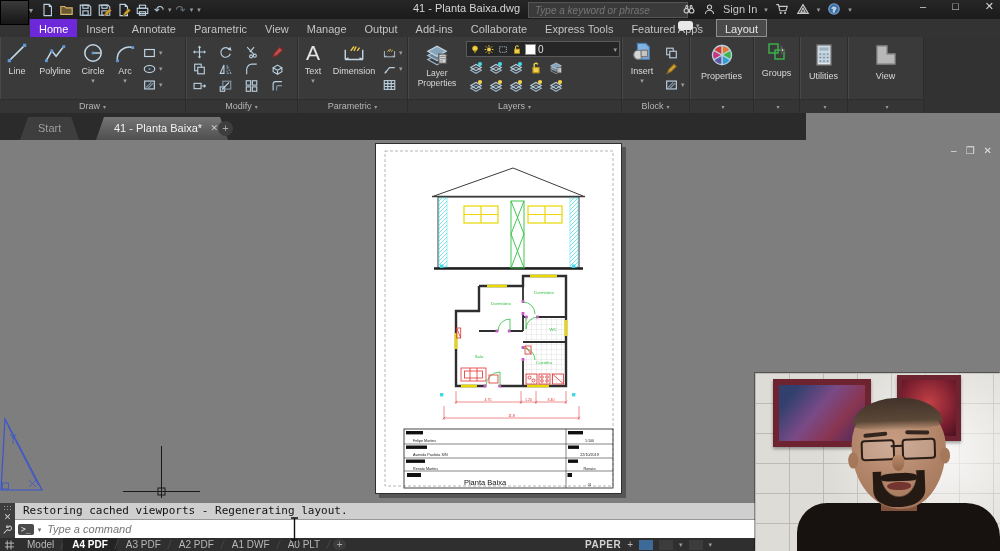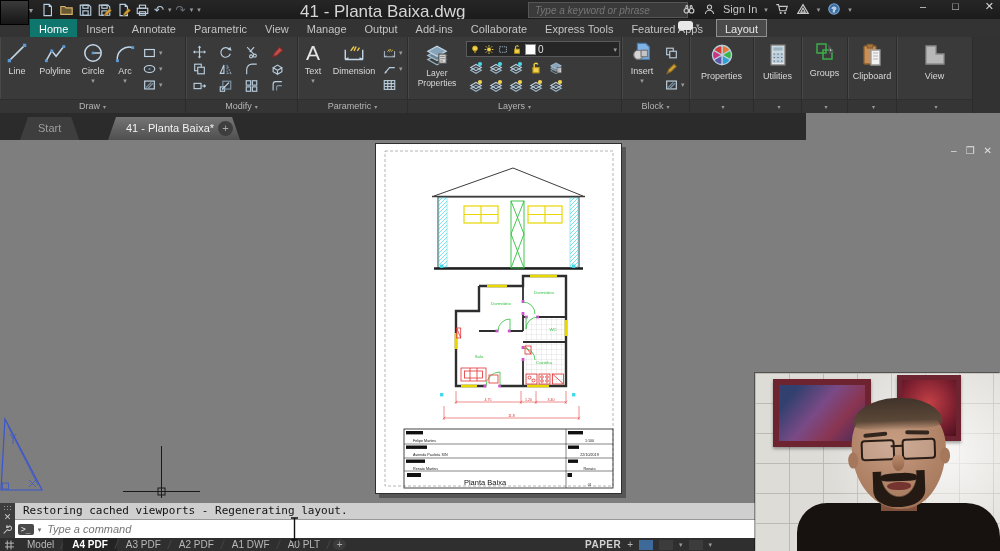--- a/index.html
+++ b/index.html
@@ -11,34 +11,34 @@
   .titlebar{position:absolute;left:0;top:0;width:1000px;height:19px;background:linear-gradient(#262626,#1b1b1b);color:#cfcfcf;}
   .applogo{position:absolute;left:0;top:0;width:27px;height:23px;background:linear-gradient(#3a3a3a,#161616);
            border:1px solid #000;display:flex;align-items:center;justify-content:center;z-index:5;}
   .applogo .A{font-size:17px;font-weight:bold;color:#c32127;text-shadow:0 0 2px #7a0d10;line-height:1;}
   .applogo-caret{position:absolute;left:29px;top:6px;color:#9a9a9a;font-size:8px;z-index:5;}
   .qat{position:absolute;left:40px;top:1px;height:17px;display:flex;align-items:center;gap:4px;}
   .qat .ic{width:15px;height:14px;}
   .qat .tb{color:#b9cede;font-size:12px;line-height:14px;}
   .dim{opacity:.45;}
   .caret{font-size:7px;color:#9a9a9a;line-height:1;}
-  .win-title{position:absolute;left:300px;top:2px;width:220px;text-align:left;font-size:17px;color:#d6d6d6;white-space:nowrap;}
+  .win-title{position:absolute;left:300px;top:2px;width:220px;text-align:right;font-size:11px;color:#d6d6d6;white-space:nowrap;}
   .tsearch{position:absolute;left:528px;top:2px;width:150px;height:14px;background:#3a3a3a;border:1px solid #565656;
            display:flex;align-items:center;padding:0 4px;}
   .tsearch input{flex:1;background:transparent;border:none;outline:none;color:#9a9a9a;font-size:10px;font-style:italic;
                  font-family:"Liberation Sans",sans-serif;width:100%;}
   .tright{position:absolute;left:682px;top:1px;height:16px;display:flex;align-items:center;gap:7px;color:#c8c8c8;font-size:11px;}
   .winbtns{position:absolute;right:6px;top:0;display:flex;gap:26px;color:#d8d8d8;font-size:11px;}
   .winbtns span{cursor:default;}
 
   
   .tabrow{position:absolute;left:0;top:19px;width:1000px;height:18px;background:#333;display:flex;align-items:stretch;
           padding-left:30px;box-sizing:border-box;color:#c4c4c4;font-size:11px;}
   .rtab{padding:2px 9px 0 9px;line-height:16px;white-space:nowrap;}
-  .rtab.active{background:#0f766e;color:#fff;}
+  .rtab.active{background:#6d28d9;color:#fff;}
   .rtab.boxed{background:#4a4a4a;color:#e8e8e8;outline:1px solid #8f8f8f;outline-offset:-1px;margin-left:4px;}
   .ribtoggle{display:flex;align-items:center;gap:3px;margin-left:10px;}
   .ribtoggle .cam{width:15px;height:9px;background:#e8e8e8;border-radius:3px;display:inline-block;}
 
   
   .ribbon{position:absolute;left:0;top:37px;width:1000px;height:76px;background:#3a3a3a;display:flex;}
   .panel{position:relative;border-right:1px solid #2c2c2c;box-shadow:inset 1px 0 0 #484848;box-sizing:border-box;height:76px;}
   .plabel{position:absolute;left:0;right:0;bottom:0;height:13px;background:#353535;color:#b5b5b5;font-size:9px;
           text-align:center;line-height:13px;border-top:1px solid #2e2e2e;}
   .plabel .caret{margin-left:3px;font-size:6px;}
@@ -66,21 +66,21 @@
   
   .cpanel .pbody{flex-direction:column;align-items:center;justify-content:flex-start;padding-top:5px;gap:3px;
                  color:#d9d9d9;font-size:9px;}
   .cpanel .ic{width:26px;height:26px;}
 
   
   .filetabs{position:absolute;left:0;top:113px;width:806px;height:27px;background:#2b2b2b;}
   .ftab{position:absolute;top:4px;height:23px;line-height:23px;font-size:11px;padding:0 18px;
         clip-path:polygon(8px 0,calc(100% - 8px) 0,100% 100%,0 100%);}
   .ftab.start{left:20px;background:#3e3e3e;color:#9d9d9d;}
-  .ftab.activef{left:108px;background:linear-gradient(#757575,#4f4f4f);color:#f2f2f2;padding-right:26px;}
+  .ftab.activef{left:96px;background:linear-gradient(#757575,#4f4f4f);color:#f2f2f2;padding-right:26px;}
   .ftab .fx{position:absolute;right:10px;top:0;font-size:9px;color:#c9c9c9;}
   .newtab{position:absolute;left:218px;top:8px;width:15px;height:15px;border-radius:50%;background:#3e3e3e;
           color:#aaa;font-size:11px;line-height:15px;text-align:center;}
 
   
   .canvas{position:absolute;left:0;top:140px;width:1000px;height:363px;background:#7e7e7e;overflow:hidden;}
   .dwgbtns{position:absolute;right:8px;top:5px;color:#e0e0e0;font-size:10px;display:flex;gap:9px;}
   .paper{position:absolute;left:375px;top:3px;width:245px;height:349px;background:#fff;border:1px solid #2f2f2f;
          box-shadow:4px 4px 0 rgba(45,45,45,.5);}
   .paper svg{position:absolute;left:0;top:0;}
@@ -678,44 +678,35 @@
 
     <div class="panel cpanel" style="width:64px">
       <div class="pbody">
           <svg class="ic">
             <use href="#i-wheel"></use>
           </svg>
         <span>Properties</span>
         </div>
       <div class="plabel"><span class="caret">▾</span></div>
     </div>
+    <div class="panel cpanel" style="width:46px">
+      <div class="pbody" style="padding-top:2px">
+          <svg class="ic">
+            <use href="#i-groups"></use>
+          </svg>
+        <span>Groups</span>
+        </div>
+      <div class="plabel"><span class="caret">▾</span></div>
+    </div>
     <div class="panel cpanel" style="width:48px">
       <div class="pbody">
           <svg class="ic">
             <use href="#i-calc"></use>
           </svg>
         <span>Utilities</span>
-        </div>
-      <div class="plabel"><span class="caret">▾</span></div>
-    </div>
-    <div class="panel cpanel" style="width:46px">
-      <div class="pbody" style="padding-top:2px">
-          <svg class="ic">
-            <use href="#i-groups"></use>
-          </svg>
-        <span>Groups</span>
-        </div>
-      <div class="plabel"><span class="caret">▾</span></div>
-    </div>
-    <div class="panel cpanel" style="width:49px">
-      <div class="pbody">
-          <svg class="ic">
-            <use href="#i-clip"></use>
-          </svg>
-        <span>Clipboard</span>
         </div>
       <div class="plabel"><span class="caret">▾</span></div>
     </div>
     <div class="panel cpanel" style="width:76px">
       <div class="pbody">
           <svg class="ic">
             <use href="#i-viewL"></use>
           </svg>
         <span>View</span>
         </div>

